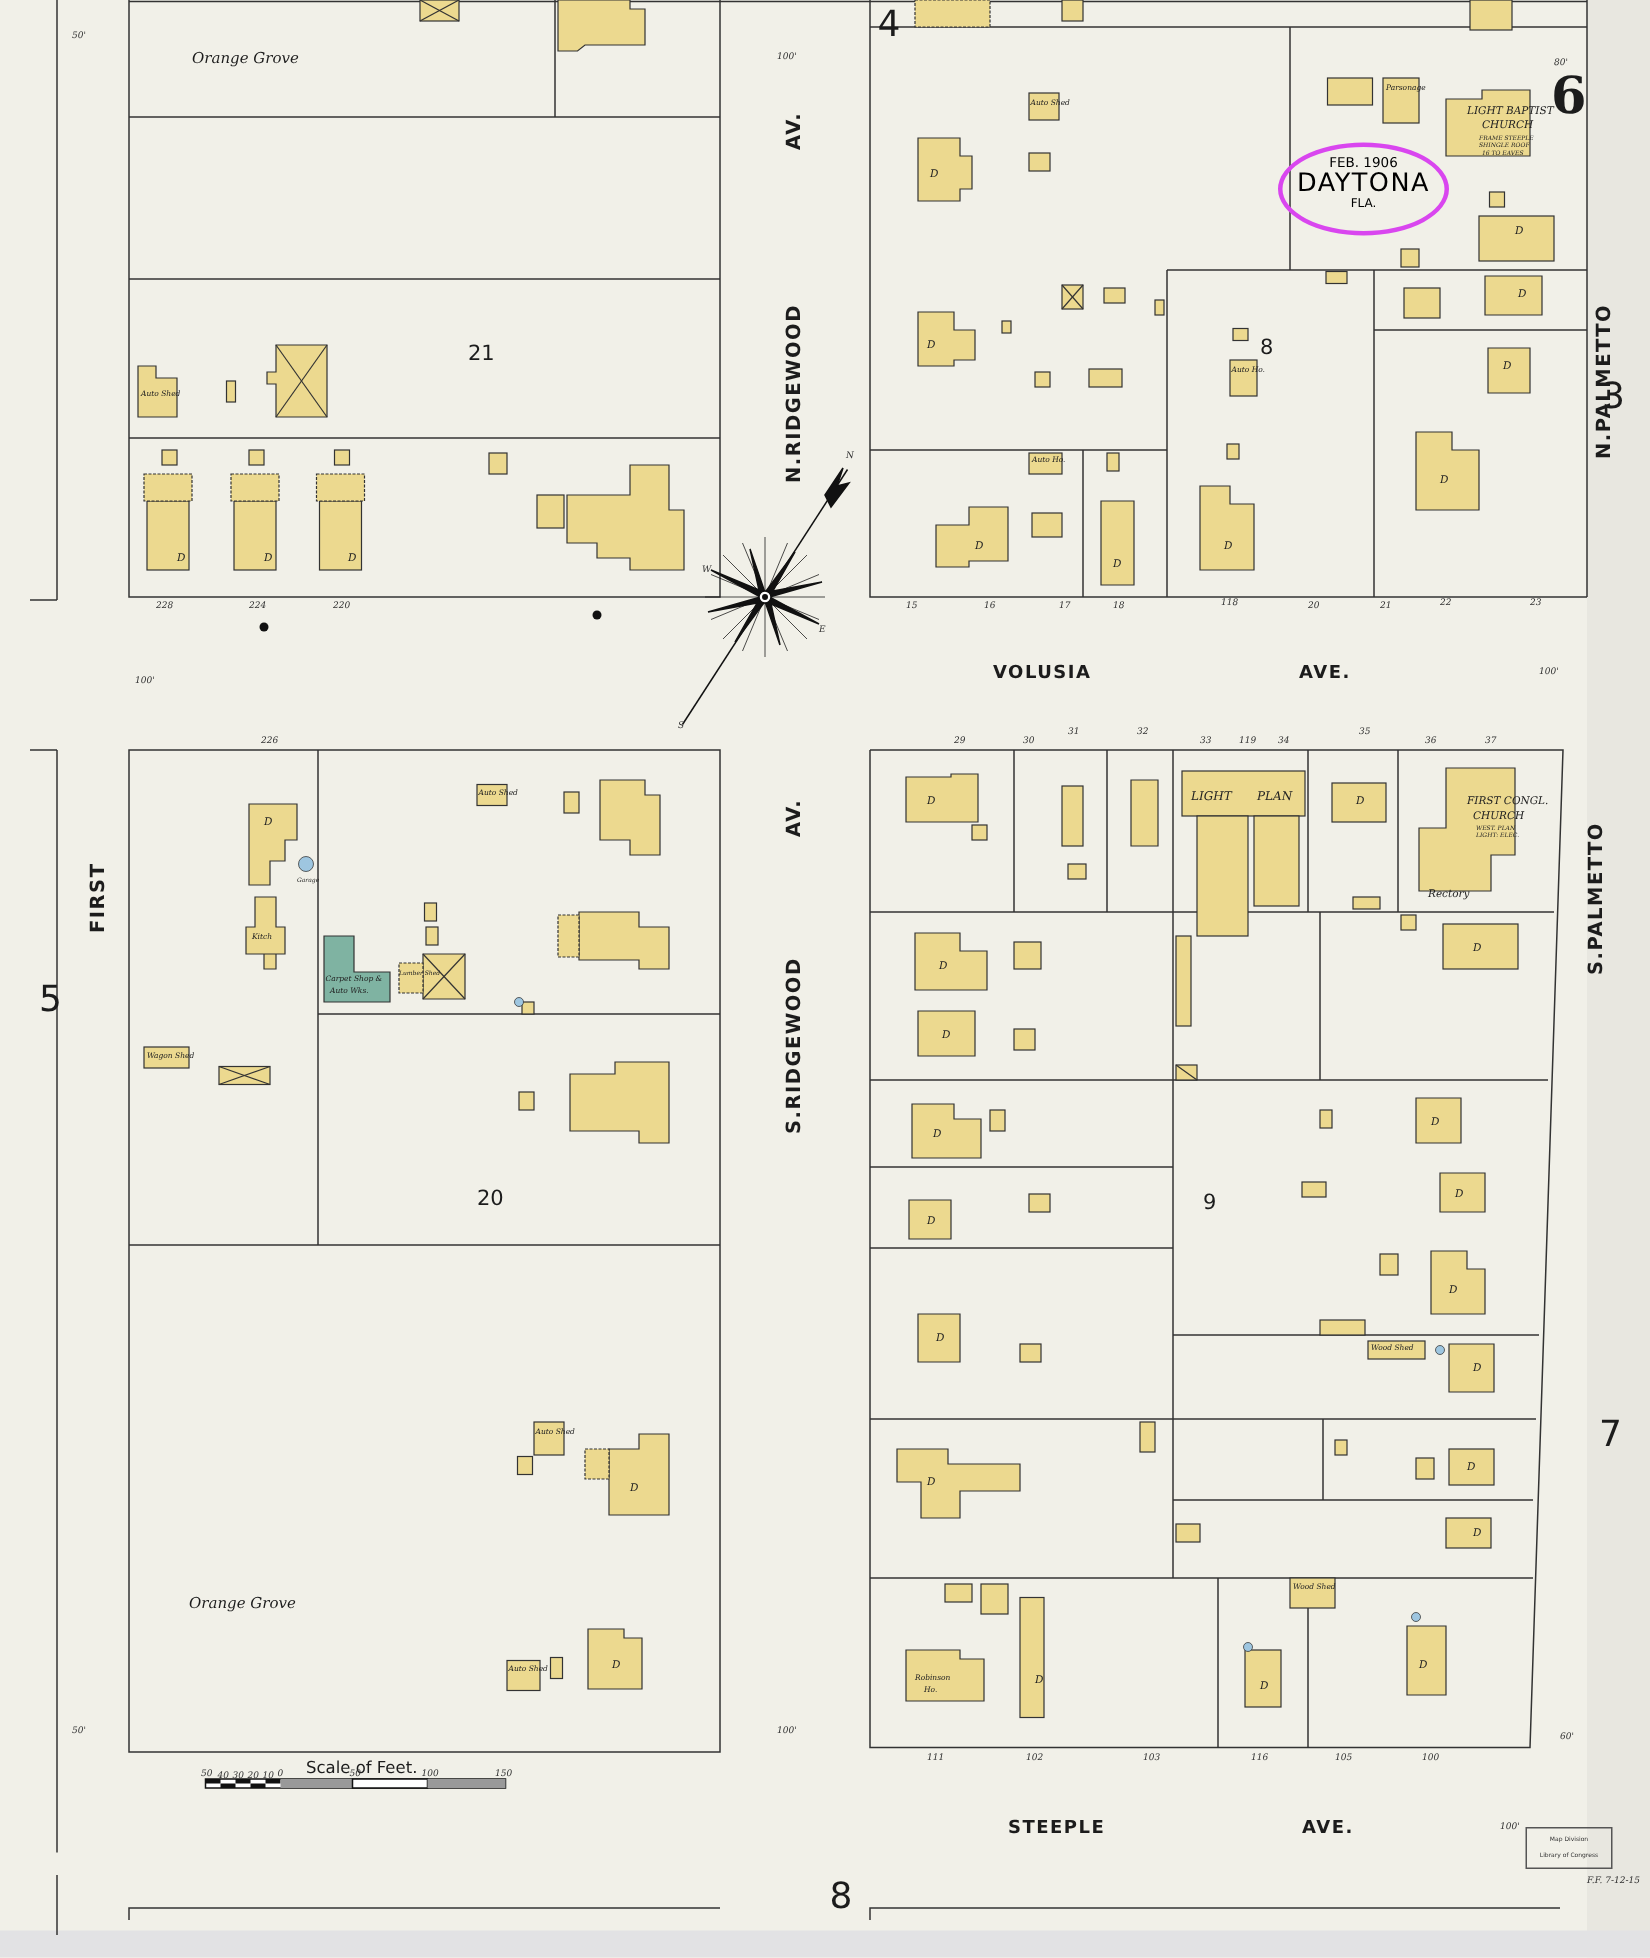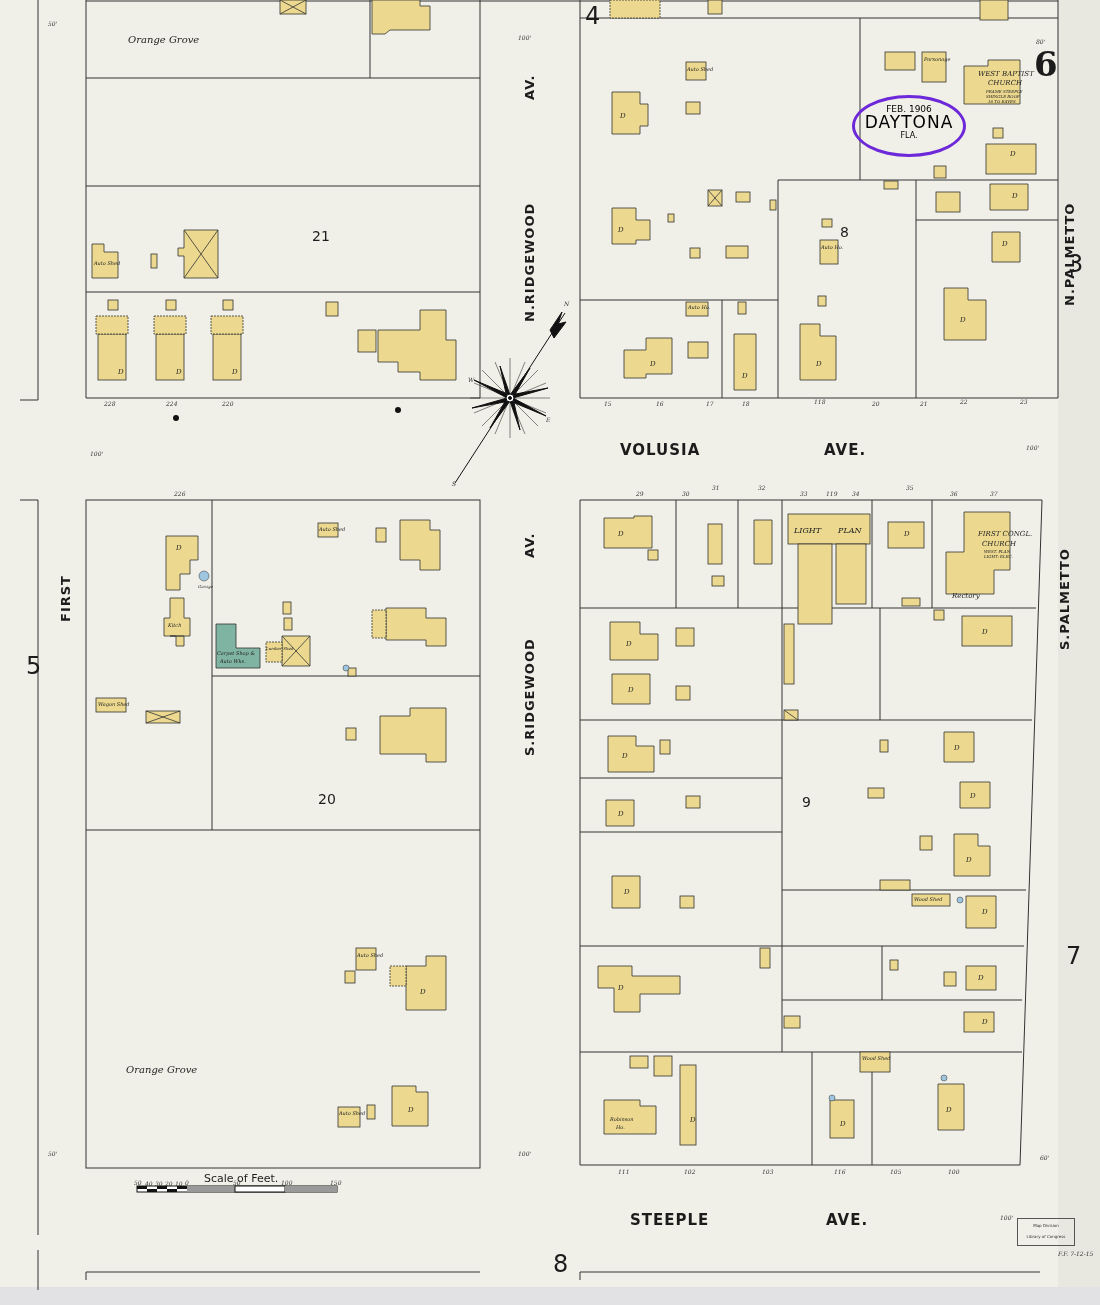--- a/index.html
+++ b/index.html
@@ -1,27 +1,27 @@
 <!DOCTYPE html>
 <html><head>
 <meta charset="utf-8">
 <style>
   html,body{margin:0;padding:0;}
   body{width:1100px;height:1305px;background:#f1f0e8;position:relative;overflow:hidden;font-family:"DejaVu Sans",sans-serif;}
   #map{position:absolute;left:0;top:0;width:1100px;height:1305px;}
   .lbl{position:absolute;color:#1c1c1c;white-space:nowrap;}
-  .street-h{font-family:"DejaVu Sans",sans-serif;font-weight:bold;font-size:15px;letter-spacing:1px;}
+  .street-h{font-family:"DejaVu Sans",sans-serif;font-weight:bold;font-size:12px;letter-spacing:1px;margin-left:42px;}
   .street-v{font-family:"DejaVu Sans",sans-serif;font-weight:bold;font-size:13px;letter-spacing:1px;transform-origin:left top;transform:rotate(-90deg);}
   .block-no{font-family:"DejaVu Sans",sans-serif;font-size:14px;}
   .sheet-no{font-family:"DejaVu Sans",sans-serif;font-size:24px;}
   .sheet-no.bold{font-weight:bold;font-size:34px;font-family:"DejaVu Serif",serif;}
   .italic{font-family:"DejaVu Serif",serif;font-style:italic;font-size:10px;}
   .tiny{font-family:"DejaVu Serif",serif;font-style:italic;font-size:6px;color:#333;}
   .bldtxt{font-family:"DejaVu Serif",serif;font-style:italic;font-size:7px;color:#222;position:absolute;white-space:nowrap;}
-  .title-oval{position:absolute;left:852px;top:95px;width:108px;height:56px;border:3px solid #6d28d9;border-radius:50%;text-align:center;}
+  .title-oval{position:absolute;left:852px;top:95px;width:108px;height:56px;border:3px solid #d946ef;border-radius:50%;text-align:center;}
   .title-oval .d{font-size:9px;margin-top:6px;}
   .title-oval .c{font-size:17px;letter-spacing:1px;line-height:17px;}
   .title-oval .s{font-size:8px;}
   .stamp{position:absolute;left:1017px;top:1218px;width:56px;height:26px;border:1px solid #555;font-size:4px;text-align:center;color:#333;}
   .scale-title{font-size:11px;}
 </style>
 </head>
 <body>
 
 <svg id="map" width="1100" height="1305" viewBox="0 0 1100 1305">
@@ -301,21 +301,21 @@
 <div class="lbl street-v" style="left:522px;top:558px;">AV.</div>
 <div class="lbl street-v" style="left:1062px;top:306px;">N.PALMETTO</div>
 <div class="lbl street-v" style="left:1057px;top:650px;">S.PALMETTO</div>
 <div class="lbl street-v" style="left:58px;top:622px;">FIRST</div>
 
 <div class="lbl block-no" style="left:312px;top:228px;">21</div>
 <div class="lbl block-no" style="left:318px;top:791px;">20</div>
 <div class="lbl block-no" style="left:840px;top:224px;">8</div>
 <div class="lbl block-no" style="left:802px;top:794px;">9</div>
 
-<div class="bldtxt" style="left:978px;top:70px;font-size:7px;">WEST BAPTIST</div>
+<div class="bldtxt" style="left:978px;top:70px;font-size:7px;">LIGHT BAPTIST</div>
 <div class="bldtxt" style="left:988px;top:79px;font-size:7px;">CHURCH</div>
 <div class="bldtxt" style="left:986px;top:89px;font-size:4px;">FRAME STEEPLE</div>
 <div class="bldtxt" style="left:986px;top:94px;font-size:4px;">SHINGLE ROOF</div>
 <div class="bldtxt" style="left:988px;top:99px;font-size:4px;">16 TO EAVES</div>
 <div class="bldtxt" style="left:924px;top:56px;font-size:5px;">Parsonage</div>
 <div class="bldtxt" style="left:978px;top:530px;font-size:7px;">FIRST CONGL.</div>
 <div class="bldtxt" style="left:982px;top:540px;font-size:7px;">CHURCH</div>
 <div class="bldtxt" style="left:984px;top:549px;font-size:4px;">WEST. PLAN</div>
 <div class="bldtxt" style="left:984px;top:554px;font-size:4px;">LIGHT: ELEC.</div>
 <div class="bldtxt" style="left:952px;top:592px;">Rectory</div>

